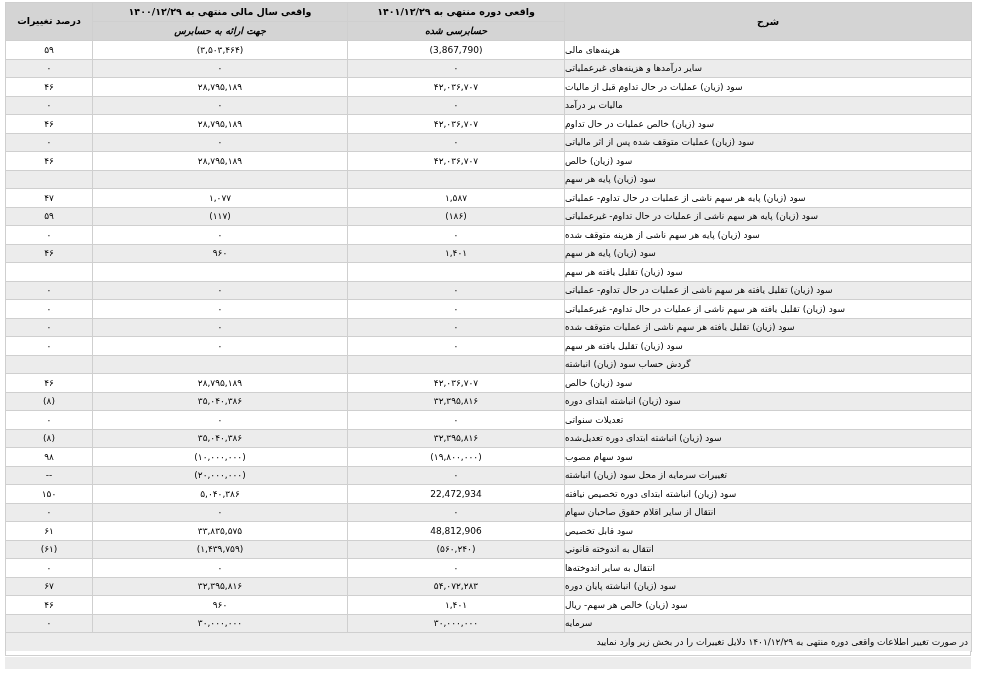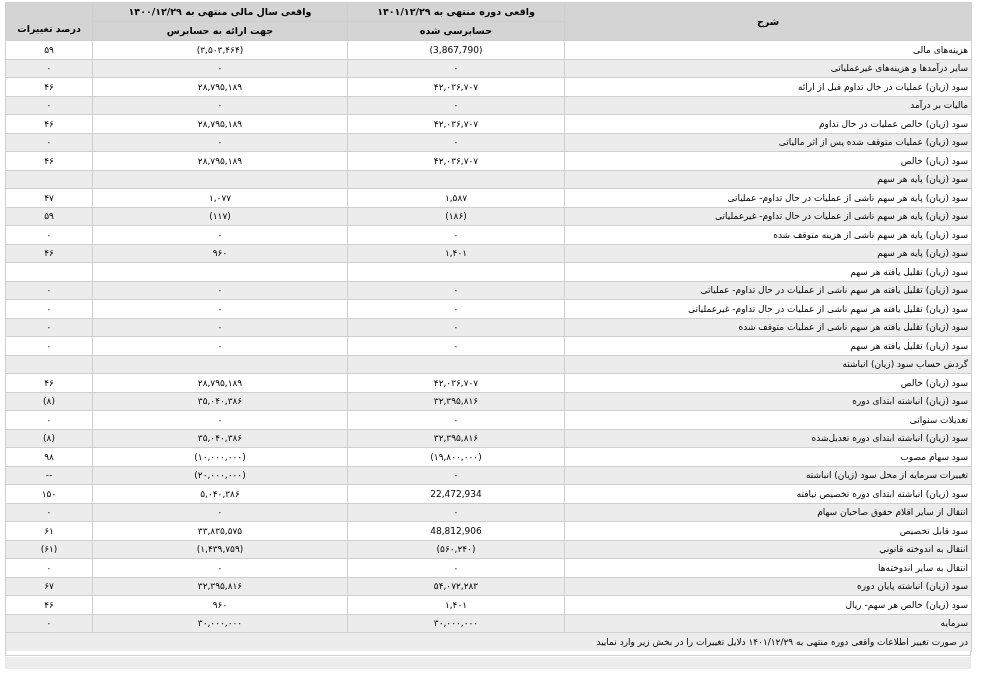--- a/index.html
+++ b/index.html
@@ -3,22 +3,22 @@
   <meta charset="utf-8">
   <style>
     * { box-sizing: border-box; margin: 0; padding: 0; }
     html, body { width: 981px; height: 677px; background: #ffffff; overflow: hidden; }
     body { font-family: "DejaVu Sans", sans-serif; font-size: 9px; color: #000; position: relative; }
     .wrap { position: absolute; left: 5px; top: 2px; width: 966px; }
     table { border-collapse: collapse; width: 966px; table-layout: fixed; direction: rtl; }
     th, td { border: 1px solid #cfcfcf; height: 18.5px; line-height: 16px; white-space: nowrap; overflow: hidden; }
     thead th { background: #d4d4d4; font-weight: bold; font-size: 9.5px; text-align: center; }
     thead tr.h1 th { height: 19px; }
-    thead tr.h2 th { height: 19px; }
-    td.desc { text-align: right; padding-right: 3px; }
+    thead tr.h2 th { height: 19px; font-style: italic; }
+    td.desc { text-align: left; padding-right: 3px; }
     td.num { text-align: center; direction: ltr; unicode-bidi: plaintext; }
     tbody tr:nth-child(odd) { background: #ffffff; }
     tbody tr:nth-child(even) { background: #ececec; }
     tr.note td { background: #ececec; text-align: right; padding-right: 3px; }
     .footer-strip { position: absolute; left: 5px; width: 966px; }
     .strip-white { top: 651px; height: 5px; background: #ffffff; border-left: 1px solid #cfcfcf; border-right: 1px solid #cfcfcf; border-bottom: 1px solid #cfcfcf; }
     .strip-gray { top: 657px; height: 12px; background: #ececec; }
   </style>
 </head>
 <body>
@@ -29,42 +29,42 @@
       <col style="width:407px">
       <col style="width:217px">
       <col style="width:255px">
       <col style="width:87px">
     </colgroup>
     <thead>
       <tr class="h1">
         <th rowspan="2">شرح</th>
         <th>واقعی دوره منتهی به ۱۴۰۱/۱۲/۲۹</th>
         <th>واقعی سال مالی منتهی به ۱۴۰۰/۱۲/۲۹</th>
-        <th rowspan="2" style="vertical-align:top;padding-top:18px">درصد تغییرات</th>
+        <th rowspan="2" style="vertical-align:top;padding-top:10px">درصد تغییرات</th>
       </tr>
       <tr class="h2">
         <th>حسابرسی شده</th>
         <th>جهت ارائه به حسابرس</th>
       </tr>
     </thead>
     <tbody id="tbody">
         <tr>
           <td class="desc">هزینه‌های مالی</td>
           <td class="num">(3,867,790)</td>
           <td class="num">(۳,۵۰۳,۴۶۴)</td>
           <td class="num">۵۹</td>
         </tr>
         <tr>
           <td class="desc">سایر درآمدها و هزینه‌های غیرعملیاتی</td>
           <td class="num">۰</td>
           <td class="num">۰</td>
           <td class="num">۰</td>
         </tr>
         <tr>
-          <td class="desc">سود (زیان) عملیات در حال تداوم قبل از ارائه</td>
+          <td class="desc">سود (زیان) عملیات در حال تداوم قبل از مالیات</td>
           <td class="num">۴۲,۰۳۶,۷۰۷</td>
           <td class="num">۲۸,۷۹۵,۱۸۹</td>
           <td class="num">۴۶</td>
         </tr>
         <tr>
           <td class="desc">مالیات بر درآمد</td>
           <td class="num">۰</td>
           <td class="num">۰</td>
           <td class="num">۰</td>
         </tr>

